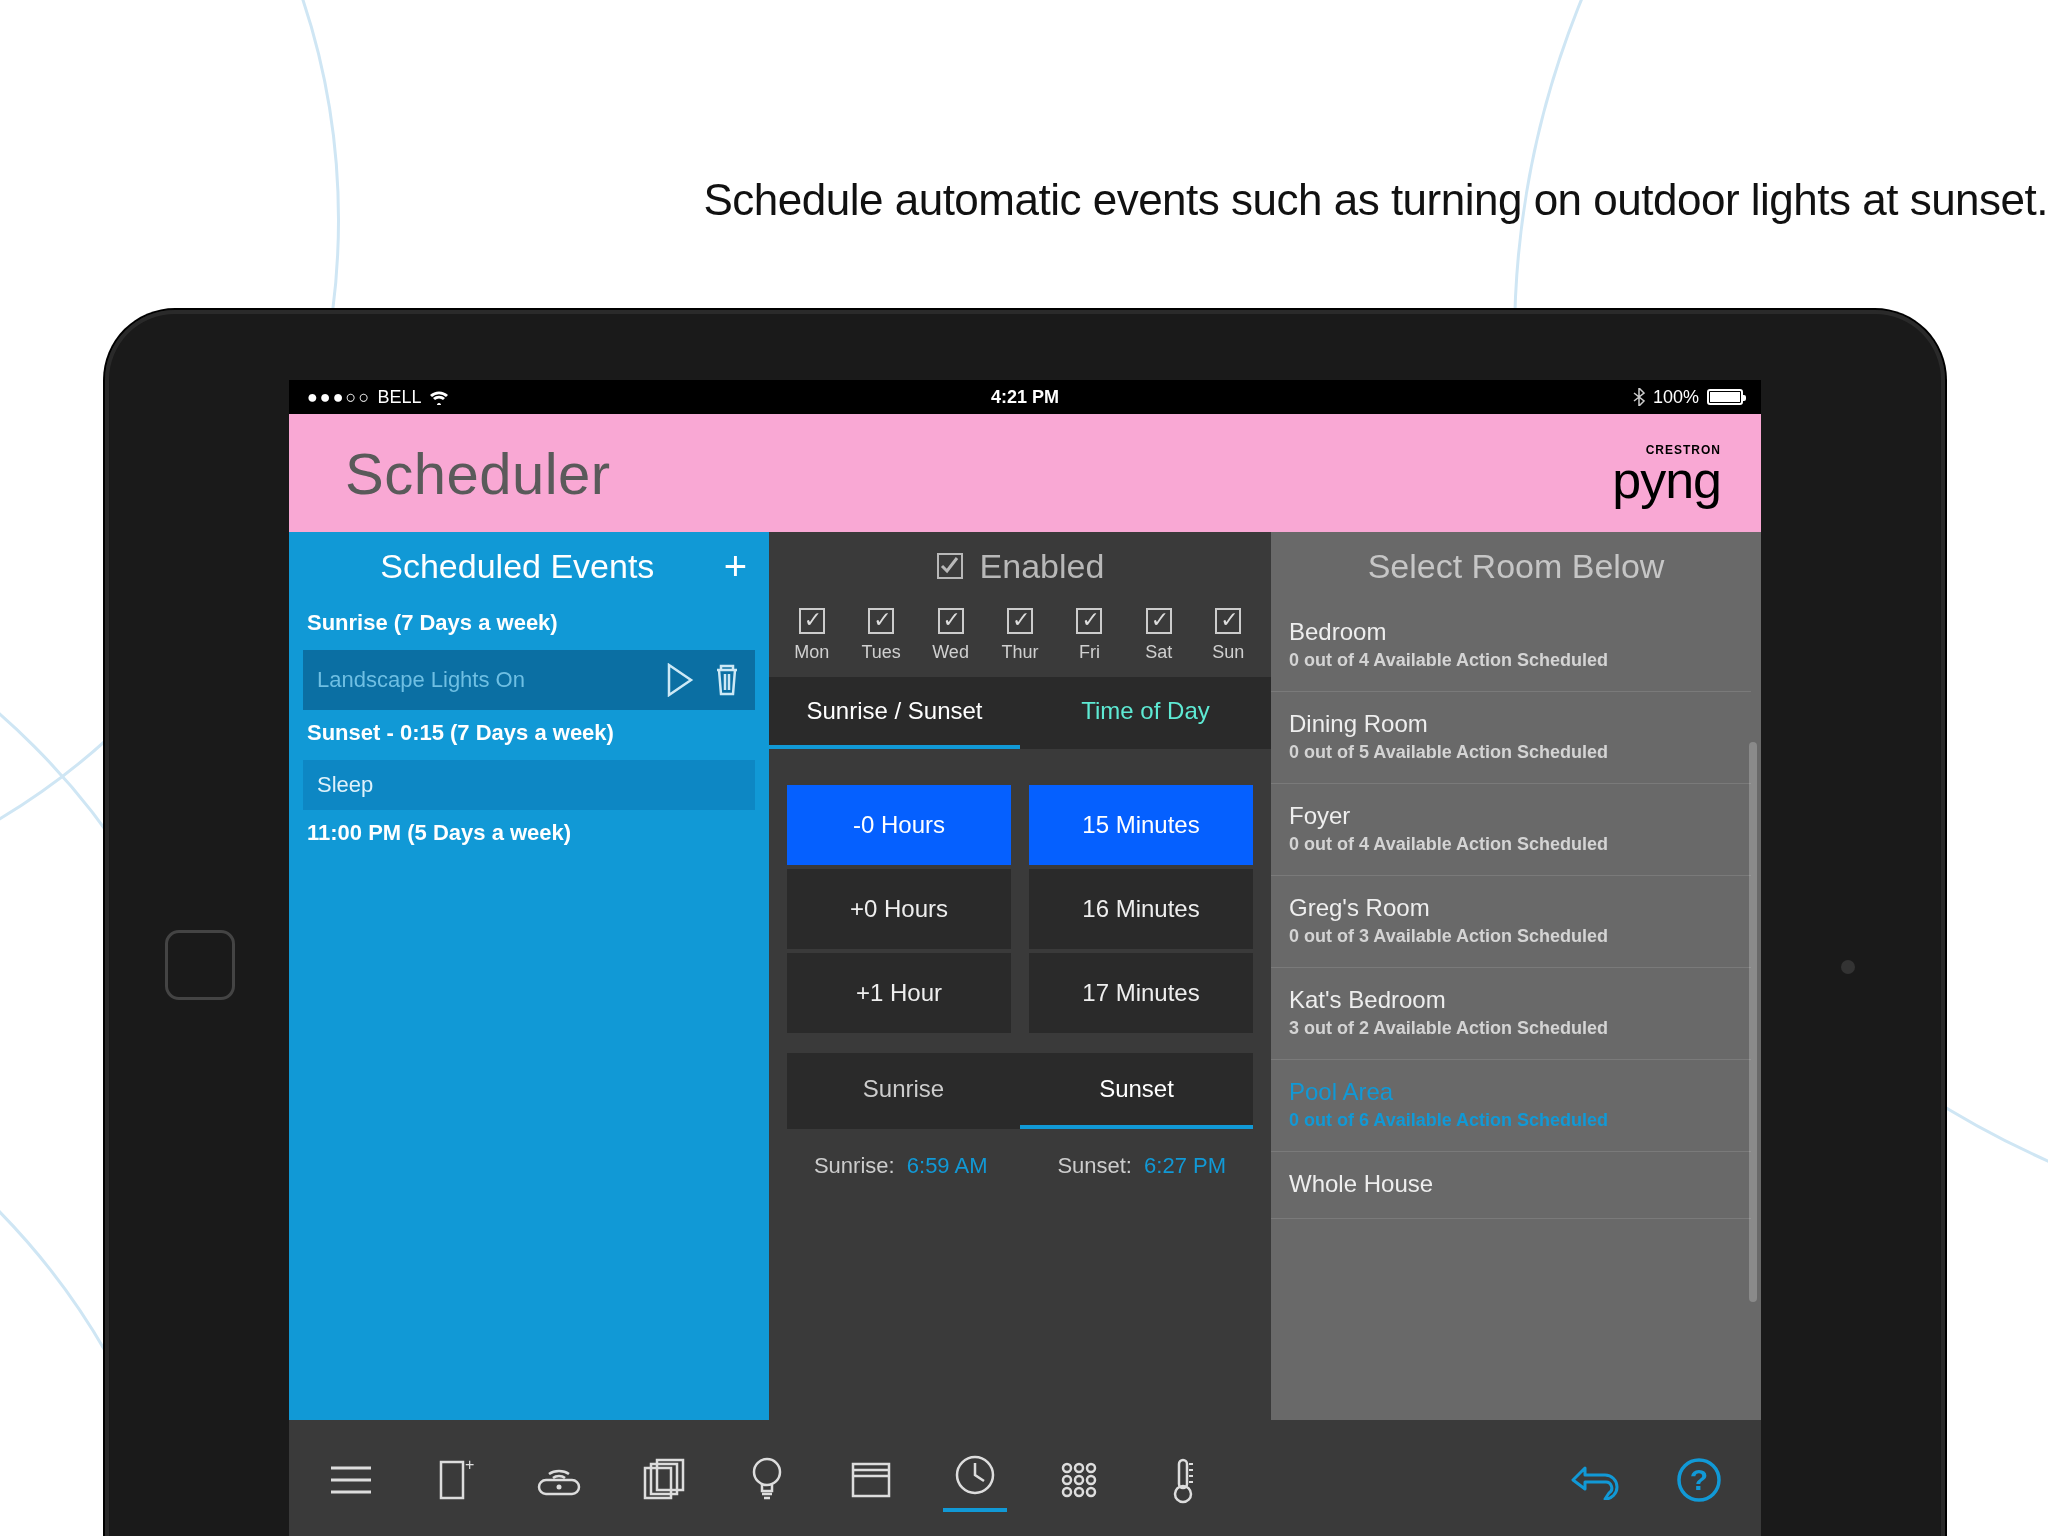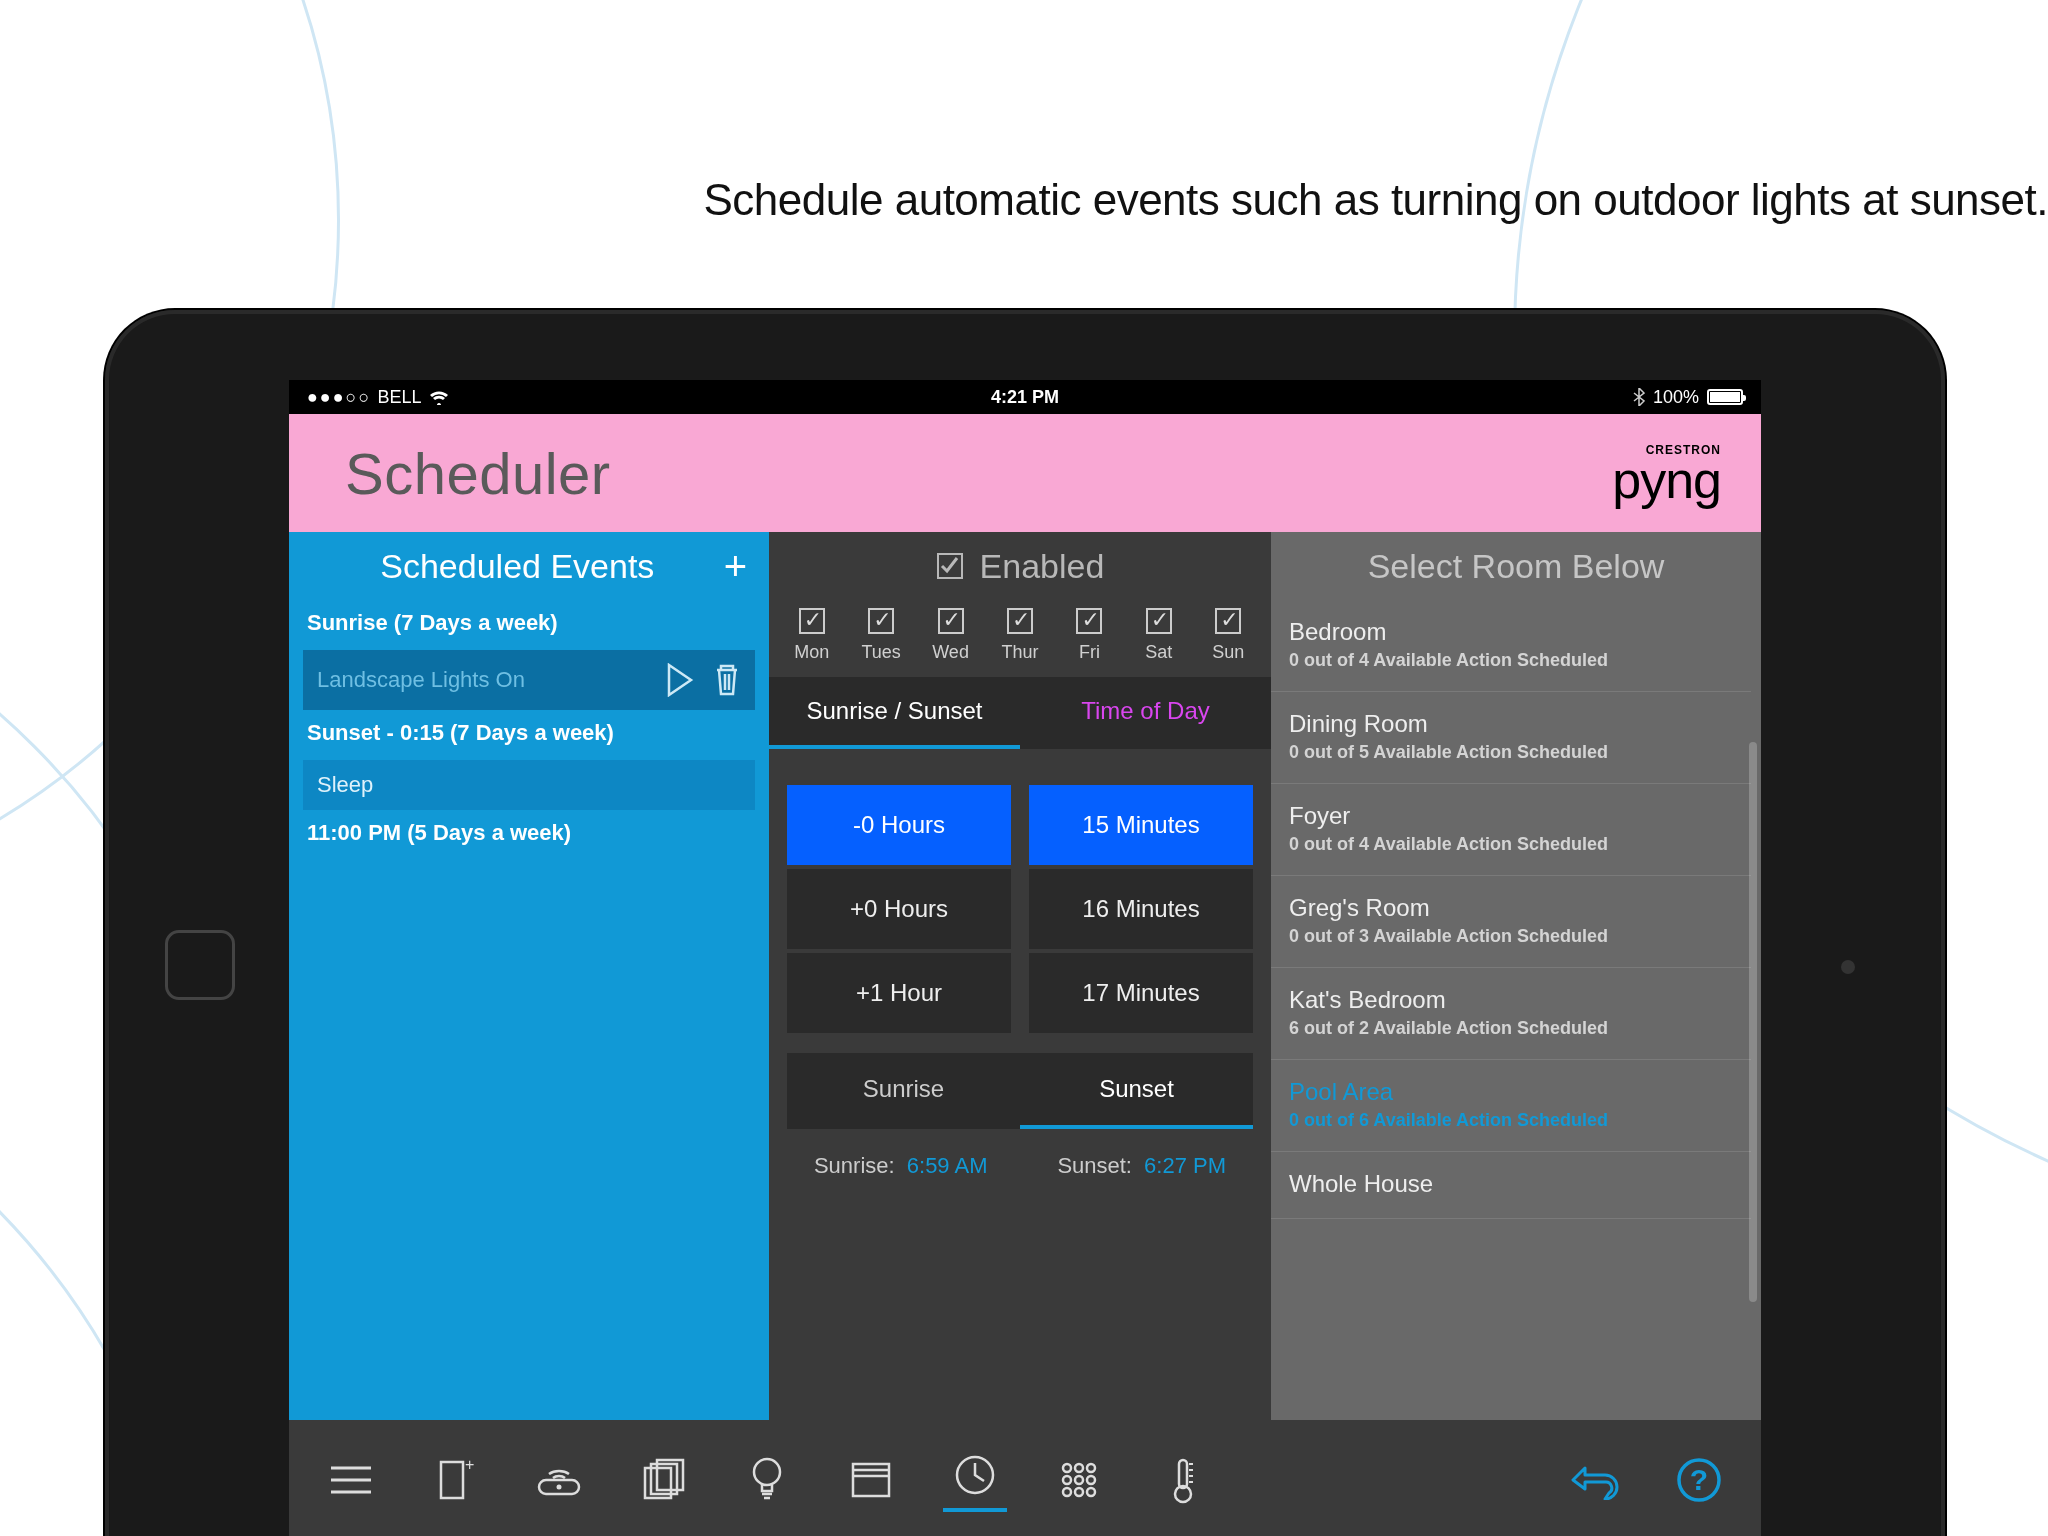--- a/index.html
+++ b/index.html
@@ -169,21 +169,21 @@
 
 .tabs {
   display: flex;
   background: #2a2a2a;
 }
 .tab {
   flex: 1;
   text-align: center;
   padding: 20px 0;
   font-size: 24px;
-  color: #d946ef;
+  color: #5eead4;
   border-bottom: 4px solid transparent;
 }
 .tab.active { color: #fff; border-bottom: 4px solid #1199d6; }
 
 .pickers {
   display: flex;
   gap: 18px;
   padding: 36px 18px 0 18px;
 }
 .picker { flex: 1; }
@@ -453,21 +453,21 @@
             <div class="room-item">
               <div class="rname">Foyer</div>
               <div class="rmeta">0 out of 4 Available Action Scheduled</div>
             </div>
             <div class="room-item">
               <div class="rname">Greg's Room</div>
               <div class="rmeta">0 out of 3 Available Action Scheduled</div>
             </div>
             <div class="room-item">
               <div class="rname">Kat's Bedroom</div>
-              <div class="rmeta">6 out of 2 Available Action Scheduled</div>
+              <div class="rmeta">3 out of 2 Available Action Scheduled</div>
             </div>
             <div class="room-item hl">
               <div class="rname">Pool Area</div>
               <div class="rmeta">0 out of 6 Available Action Scheduled</div>
             </div>
             <div class="room-item">
               <div class="rname">Whole House</div>
             </div>
           </div>
         <div class="room-scroll"></div>

